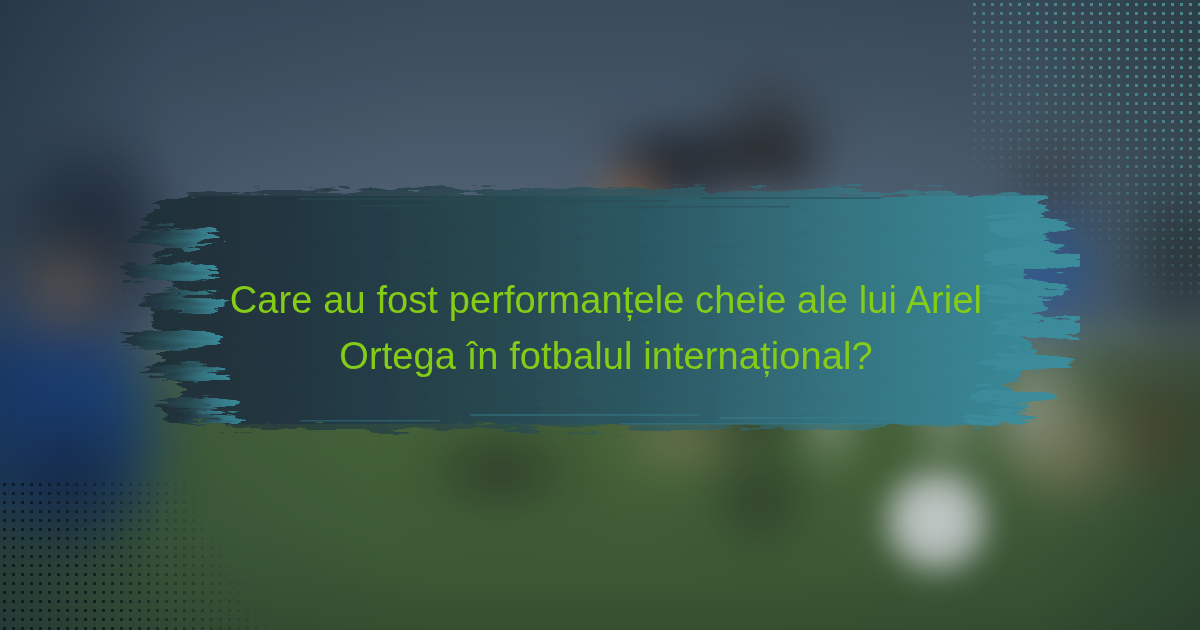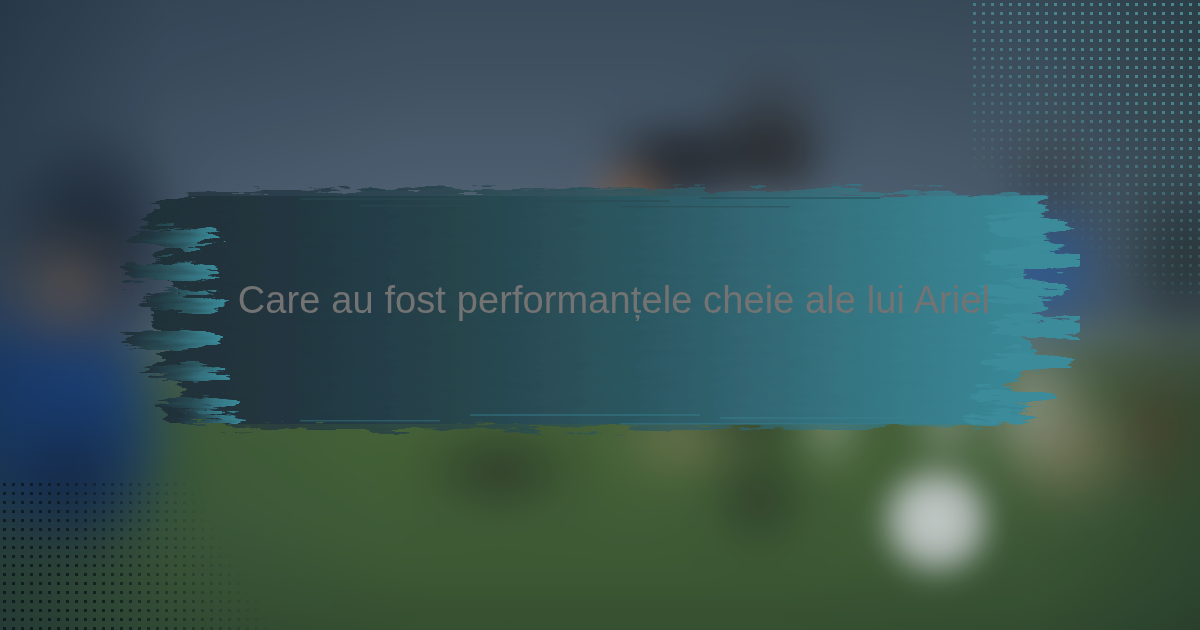--- a/index.html
+++ b/index.html
@@ -237,25 +237,25 @@
     left: 0;
     top: 0;
     width: 1200px;
     height: 630px;
     display: block;
   }
 
   
   #headline {
     position: absolute;
-    left: 224px;
+    left: 216px;
     top: 272px;
     width: 780px;
     text-align: center;
-    color: #737373;
+    color: #84cc16;
     font-size: 38px;
     line-height: 56px;
     font-weight: 400;
     letter-spacing: 0.1px;
     text-rendering: optimizeLegibility;
   }
   #headline .ln {
     display: block;
     white-space: nowrap;
   }
@@ -384,15 +384,16 @@
         <rect x="470" y="414" width="230" height="2" rx="1"></rect>
         <rect x="720" y="417" width="200" height="2" rx="1"></rect>
         <rect x="300" y="420" width="140" height="1.6" rx="1"></rect>
         <rect x="620" y="423" width="260" height="1.6" rx="1"></rect>
       </g>
     </svg>
   </div>
 
   <div id="headline">
     <span class="ln">Care au fost performanțele cheie ale lui Ariel</span>
+    <span class="ln">Ortega în fotbalul internațional?</span>
   </div>
 
 </div>
 
 </body></html>

